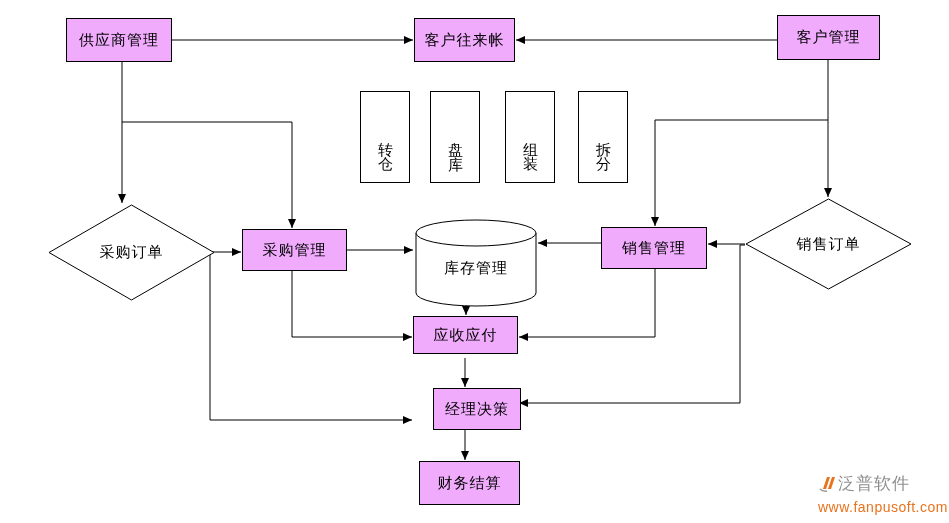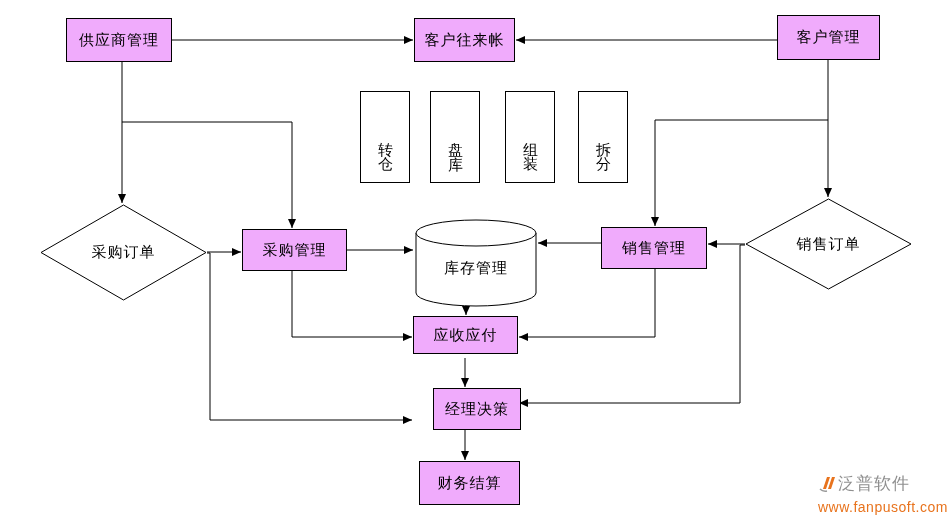--- a/index.html
+++ b/index.html
@@ -75,21 +75,21 @@
   <div class="vbox node" style="left:430px;top:91px;width:50px;height:92px">
     <span class="vlabel">盘库</span>
   </div>
   <div class="vbox node" style="left:505px;top:91px;width:50px;height:92px">
     <span class="vlabel">组装</span>
   </div>
   <div class="vbox node" style="left:578px;top:91px;width:50px;height:92px">
     <span class="vlabel">拆分</span>
   </div>
 
-  <div class="shape node" style="left:40px;top:204px;width:167px;height:97px">
+  <div class="shape node" style="left:48px;top:204px;width:167px;height:97px">
     <svg class="shape-svg" viewBox="0 0 167 97" preserveAspectRatio="none">
       <polygon points="83.5,1 166,48.5 83.5,96 1,48.5" fill="#fff" stroke="#000" stroke-width="1"></polygon>
     </svg>
     <span class="shape-label">采购订单</span>
   </div>
 
   <div class="rect node" style="left:242px;top:229px;width:105px;height:42px">
     <span class="nlabel">采购管理</span>
   </div>
 

